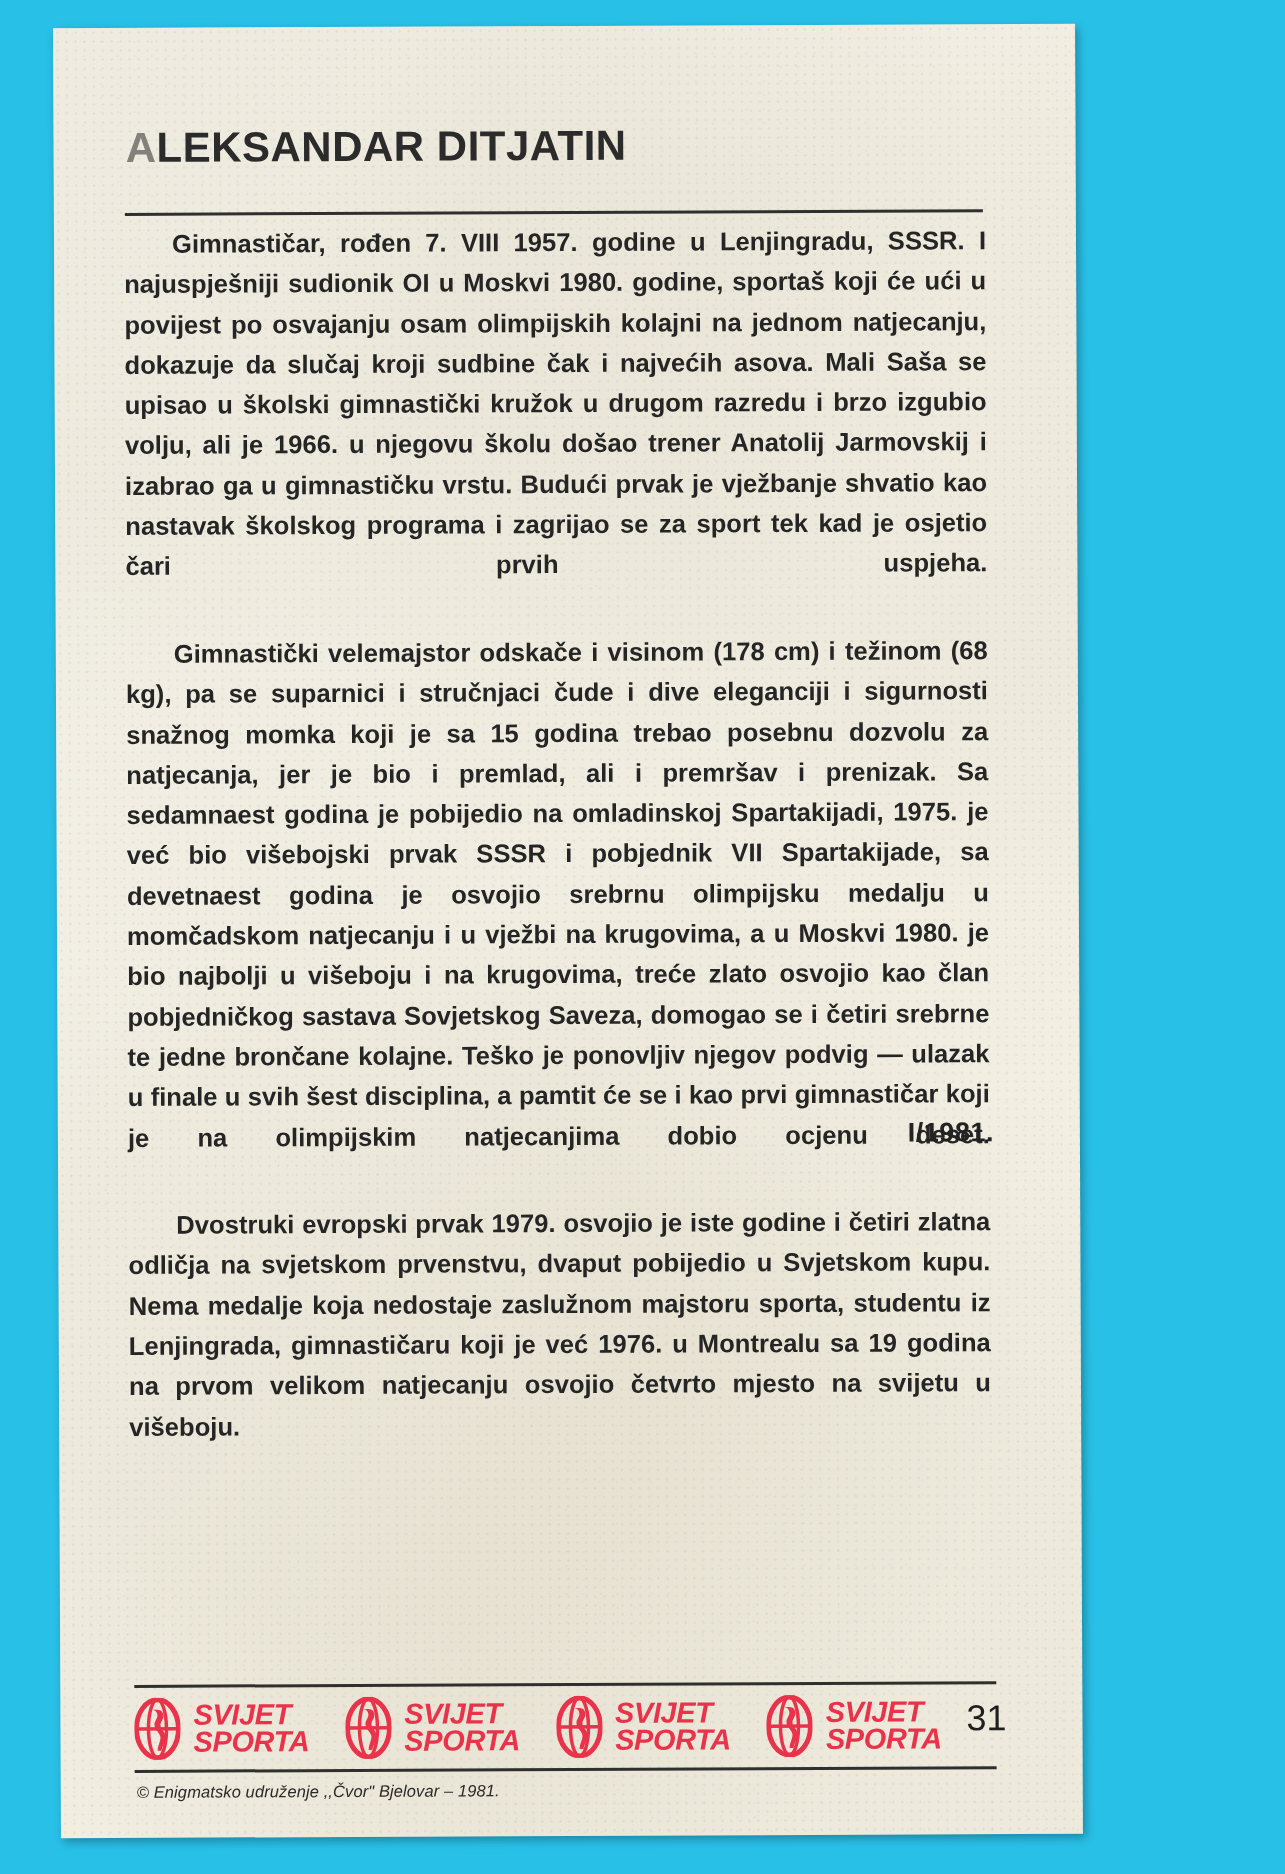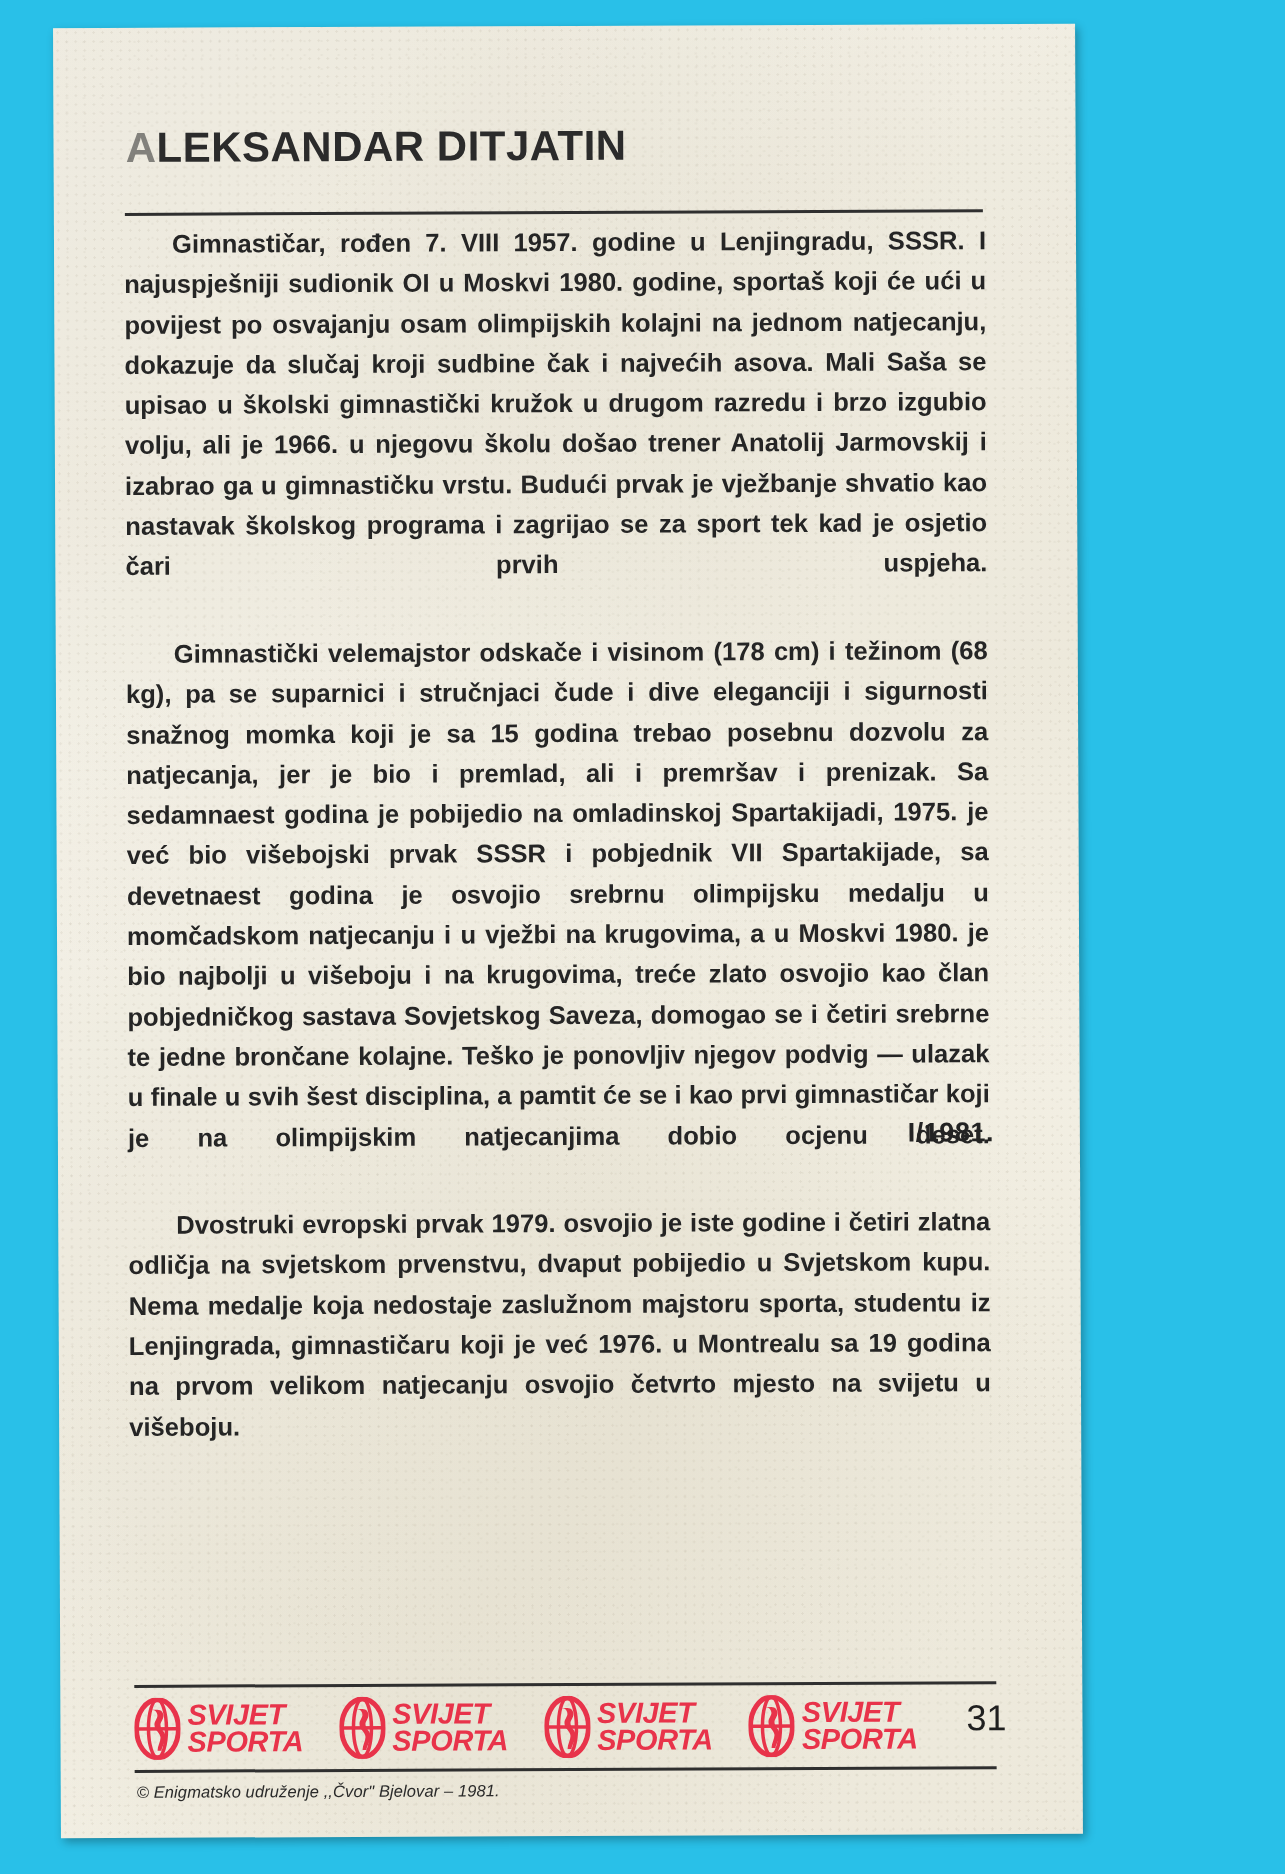--- a/index.html
+++ b/index.html
@@ -141,21 +141,21 @@
     top: 1663px;
     width: 780px;
     height: 76px;
     display: flex;
     align-items: center;
     gap: 36px;
   }
   .logo {
     display: flex;
     align-items: center;
-    gap: 7px;
+    gap: 13px;
     height: 66px;
   }
   .logo-mark {
     width: 46px;
     height: 62px;
     flex: 0 0 auto;
   }
   .logo-text {
     display: flex;
     flex-direction: column;

